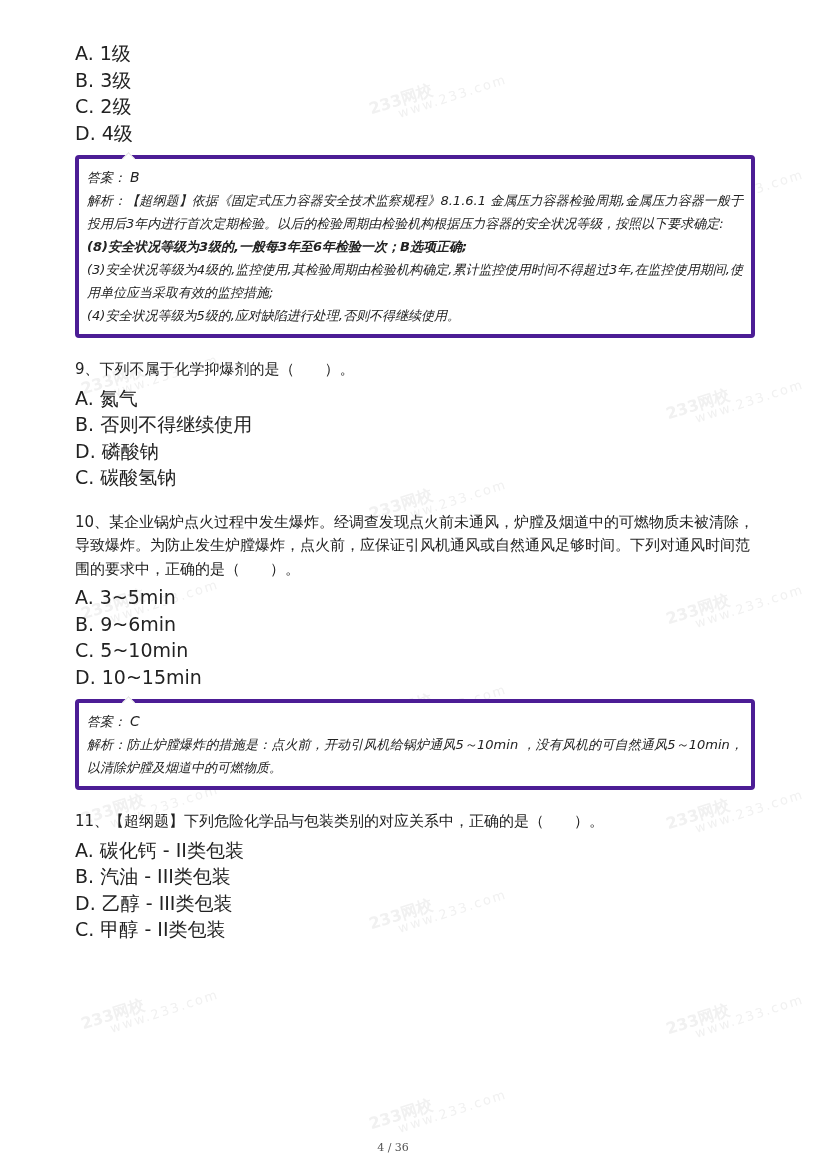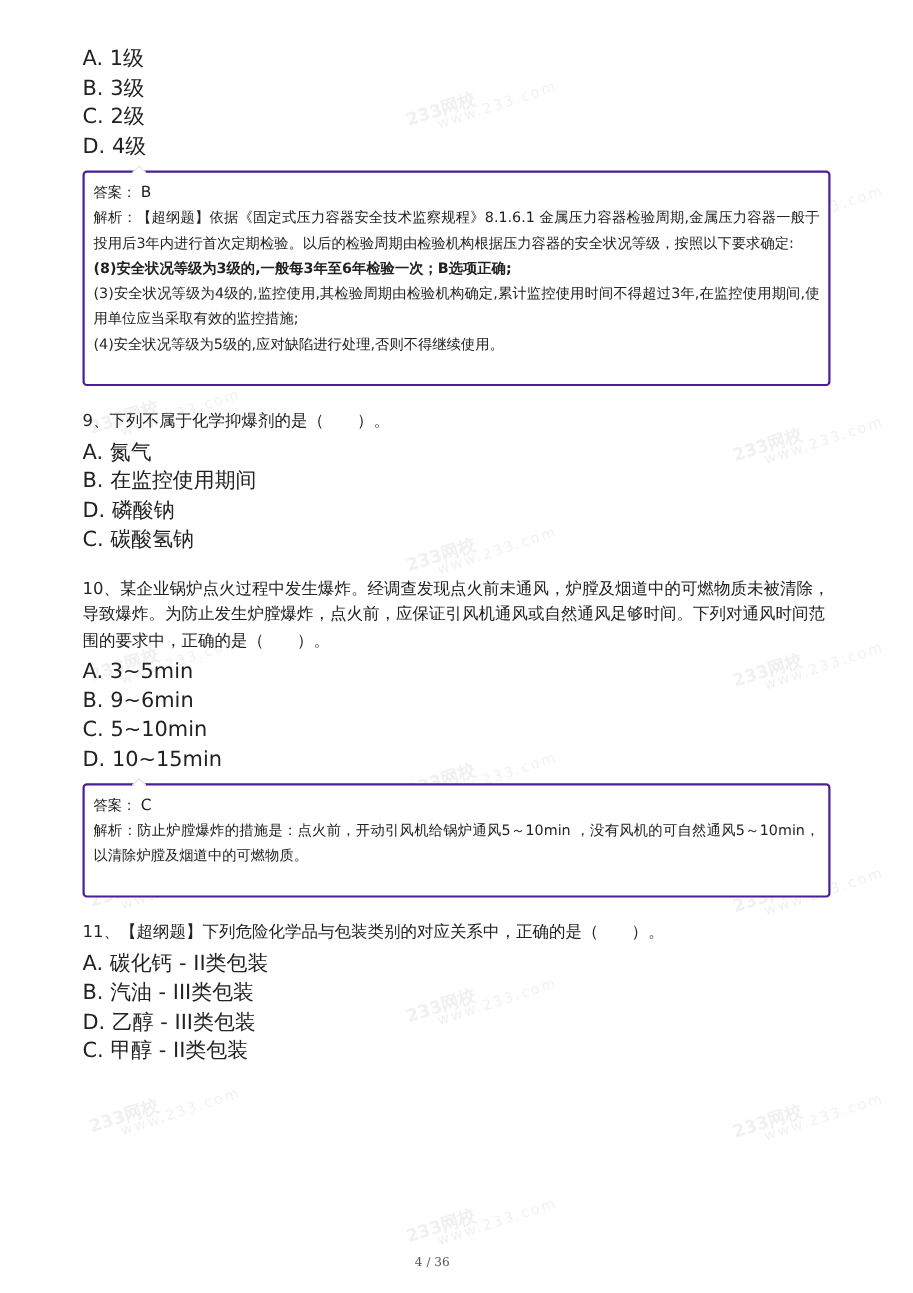--- a/index.html
+++ b/index.html
@@ -40,27 +40,28 @@
       white-space: nowrap;
     }
     .question-stem {
       font-size: 15px;
       line-height: 23.5px;
       margin-top: 20px;
       margin-bottom: 3px;
     }
     .answer-box {
       position: relative;
-      border: 2px solid #4c1d95;
+      border: 4px solid #4c1d95;
       border-radius: 4px;
-      padding: 7px 8px 24px 8px;
+      padding: 7px 8px 7px 8px;
       margin-top: 9px;
       font-size: 13px;
       line-height: 23px;
       background: #ffffff;
+      font-style: italic;
     }
     .answer-box .caret {
       position: absolute;
       top: -5px;
       left: 45px;
       width: 8px;
       height: 8px;
       background: #ffffff;
       border-left: 1px solid #e3e3e3;
       border-top: 1px solid #e3e3e3;
@@ -118,21 +119,21 @@
       <div class="analysis-line"><span>解析：</span><span>【超纲题】依据《固定式压力容器安全技术监察规程》8.1.6.1 金属压力容器检验周期,金属压力容器一般于投用后3年内进行首次定期检验。以后的检验周期由检验机构根据压力容器的安全状况等级，按照以下要求确定:</span></div>
       <div class="analysis-line bold">(8)安全状况等级为3级的,一般每3年至6年检验一次；B选项正确;</div>
       <div class="analysis-line">(3)安全状况等级为4级的,监控使用,其检验周期由检验机构确定,累计监控使用时间不得超过3年,在监控使用期间,使用单位应当采取有效的监控措施;</div>
       <div class="analysis-line">(4)安全状况等级为5级的,应对缺陷进行处理,否则不得继续使用。</div>
     </div>
   </section>
 
   <section>
     <div class="question-stem">9、下列不属于化学抑爆剂的是（　　）。</div>
     <div class="option"><span>A.</span> <span>氮气</span></div>
-    <div class="option"><span>B.</span> <span>在监控使用期间</span></div>
+    <div class="option"><span>B.</span> <span>否则不得继续使用</span></div>
     <div class="option"><span>D.</span> <span>磷酸钠</span></div>
     <div class="option"><span>C.</span> <span>碳酸氢钠</span></div>
 
   </section>
 
   <section>
     <div class="question-stem">10、某企业锅炉点火过程中发生爆炸。经调查发现点火前未通风，炉膛及烟道中的可燃物质未被清除，导致爆炸。为防止发生炉膛爆炸，点火前，应保证引风机通风或自然通风足够时间。下列对通风时间范围的要求中，正确的是（　　）。</div>
     <div class="option"><span>A.</span> <span>3~5min</span></div>
     <div class="option"><span>B.</span> <span>9~6min</span></div>
     <div class="option"><span>C.</span> <span>5~10min</span></div>

